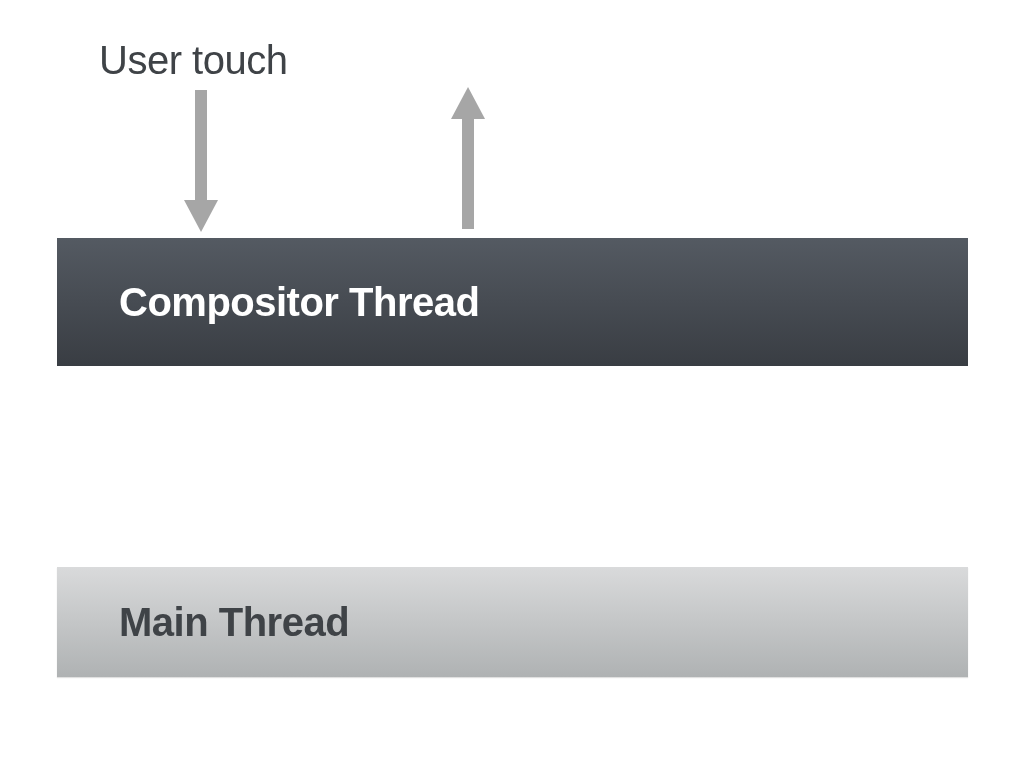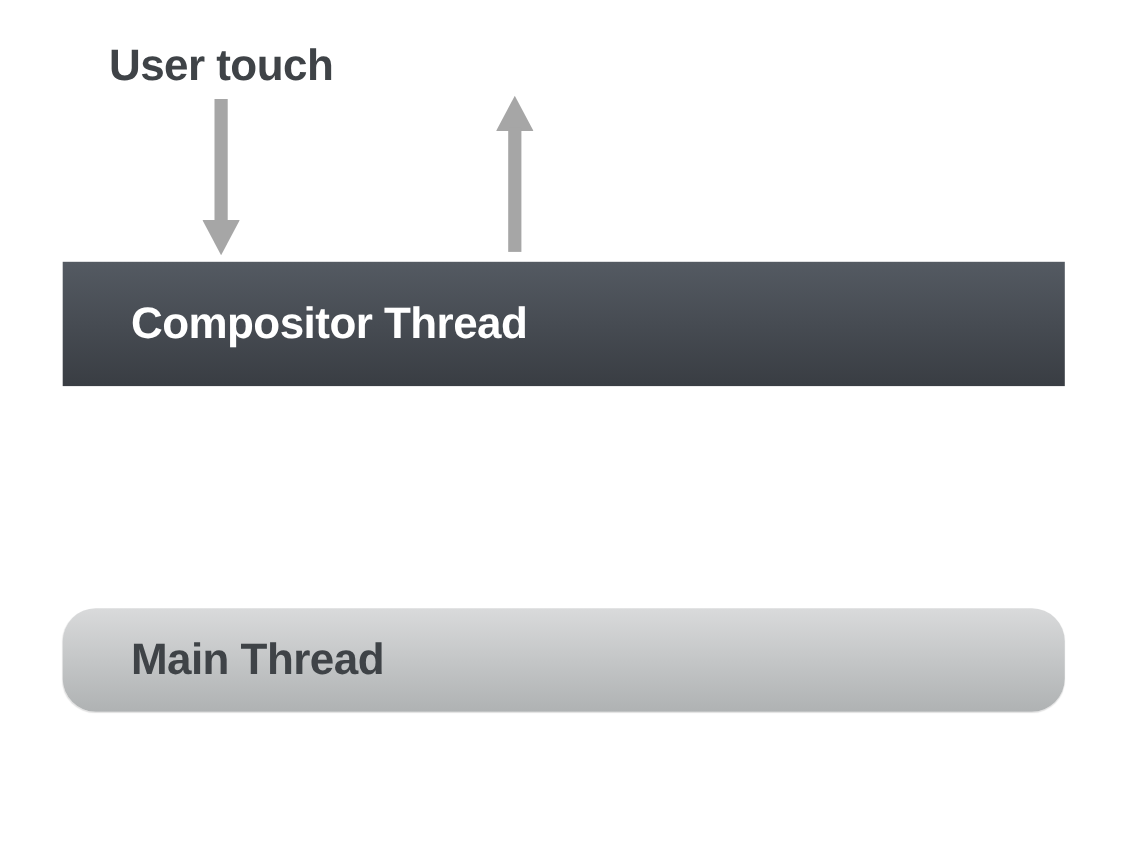--- a/index.html
+++ b/index.html
@@ -12,21 +12,21 @@
     width: 1024px;
     height: 768px;
     background: var(--background, #ffffff);
     overflow: hidden;
     font-family: "Liberation Sans", sans-serif;
   }
   .event-label {
     position: absolute;
     top: 40px;
     font-size: 40px;
-    font-weight: 700;
+    font-weight: 400;
     letter-spacing: -0.5px;
     color: var(--label-text, #3f4347);
     white-space: nowrap;
     line-height: 1;
   }
   .event-label.user-touch { left: 99px; }
   .event-label.commit-gpu { left: 324px; }
 
   .arrow {
     position: absolute;
@@ -46,35 +46,34 @@
     align-items: center;
     box-sizing: border-box;
     padding-left: 62px;
     font-size: 40px;
     font-weight: 700;
     letter-spacing: -0.5px;
     white-space: nowrap;
   }
   .thread-bar.compositor {
     top: 238px;
-    height: 113px;
+    height: 128px;
     background: linear-gradient(to bottom,
       var(--compositor-top, #545a62),
       var(--compositor-bottom, #393d43));
     color: var(--compositor-text, #ffffff);
   }
   .thread-bar.main {
-    top: 553px;
-    height: 94px;
+    top: 567px;
+    height: 110px;
     background: linear-gradient(to bottom,
       var(--main-top, #d9dadb),
       var(--main-bottom, #afb2b3));
     color: var(--main-text, #3f4347);
     box-shadow: 0 1px 1px rgba(0,0,0,0.12);
-    border-radius: 30px;
   }
 </style>
 </head>
 <body>
 
 <div class="canvas">
 
   <div class="event-label user-touch">User touch</div>
 
 

